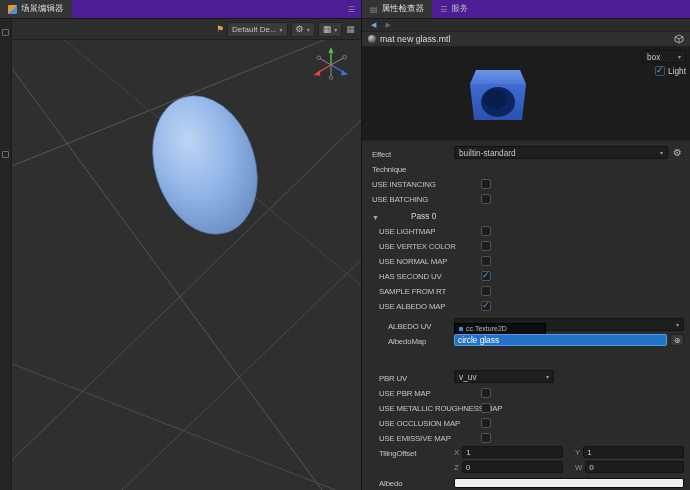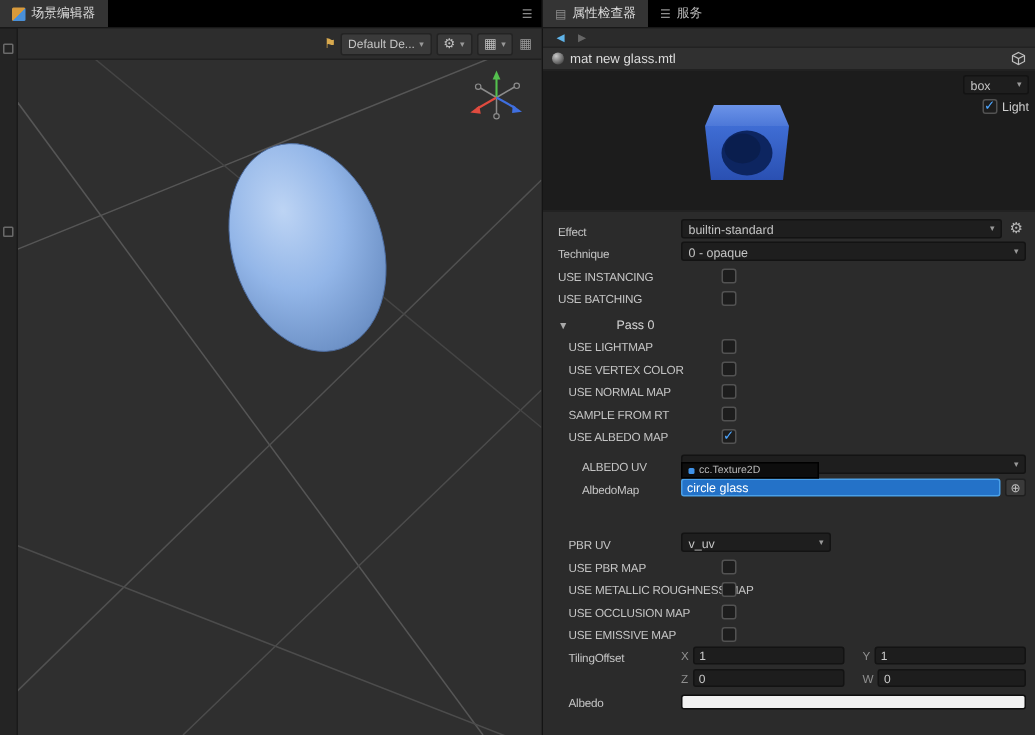--- a/index.html
+++ b/index.html
@@ -2,21 +2,21 @@
 <html><head>
 <meta charset="utf-8">
 <style>
   * { margin:0; padding:0; box-sizing:border-box; }
   html,body { width:690px; height:490px; overflow:hidden; }
   body { background:#222; font-family:"Liberation Sans","DejaVu Sans",sans-serif; color:#c8c8c8;
          -webkit-font-smoothing:antialiased; }
   .app { width:690px; height:490px; display:flex; flex-direction:column; }
 
   
-  .header { height:19px; display:flex; background:#000000; border-bottom:1px solid #181818; flex:none; }
+  .header { height:19px; display:flex; background:#4c1d95; border-bottom:1px solid #181818; flex:none; }
   .header-left { width:362px; display:flex; align-items:stretch; border-right:1px solid #181818; }
   .header-right { flex:1; display:flex; align-items:stretch; }
   .tab { display:flex; align-items:center; gap:4px; padding:0 8px; font-size:8.5px; color:#b9b9b9; }
   .tab.active { background:#343434; color:#ddd; }
   .scene-ico { width:9px; height:9px; border-radius:1px; flex:none;
                background:linear-gradient(135deg,#d79a3c 0 50%,#4a90d8 50% 100%); }
   .tab-glyph { font-size:8px; color:#8f8f8f; }
   .hspacer { flex:1; }
   .menu-glyph { display:flex; align-items:center; padding:0 6px; color:#8a8a8a; font-size:8px; }
 
@@ -253,26 +253,20 @@
             <div class="select grow">
               <span>builtin-standard</span>
               <span class="caret">▾</span>
             </div>
             <span class="gear-btn">⚙</span>
           </div>
         </div>
 
         <div class="row">
           <div class="lbl">Technique</div>
-          <div class="ctrl">
-            <div class="select grow">
-              <span>0 - opaque</span>
-              <span class="caret">▾</span>
-            </div>
-          </div>
         </div>
 
         <div class="row">
           <div class="lbl">USE INSTANCING</div>
           <div class="ctrl">
             <span class="cb"></span>
           </div>
         </div>
 
         <div class="row">
@@ -301,20 +295,26 @@
           </div>
         </div>
 
         <div class="row">
           <div class="lbl ind1">USE NORMAL MAP</div>
           <div class="ctrl">
             <span class="cb"></span>
           </div>
         </div>
 
+        <div class="row">
+          <div class="lbl ind1">HAS SECOND UV</div>
+          <div class="ctrl">
+            <span class="cb checked"></span>
+          </div>
+        </div>
 
         <div class="row">
           <div class="lbl ind1">SAMPLE FROM RT</div>
           <div class="ctrl">
             <span class="cb"></span>
           </div>
         </div>
 
         <div class="row">
           <div class="lbl ind1">USE ALBEDO MAP</div>

